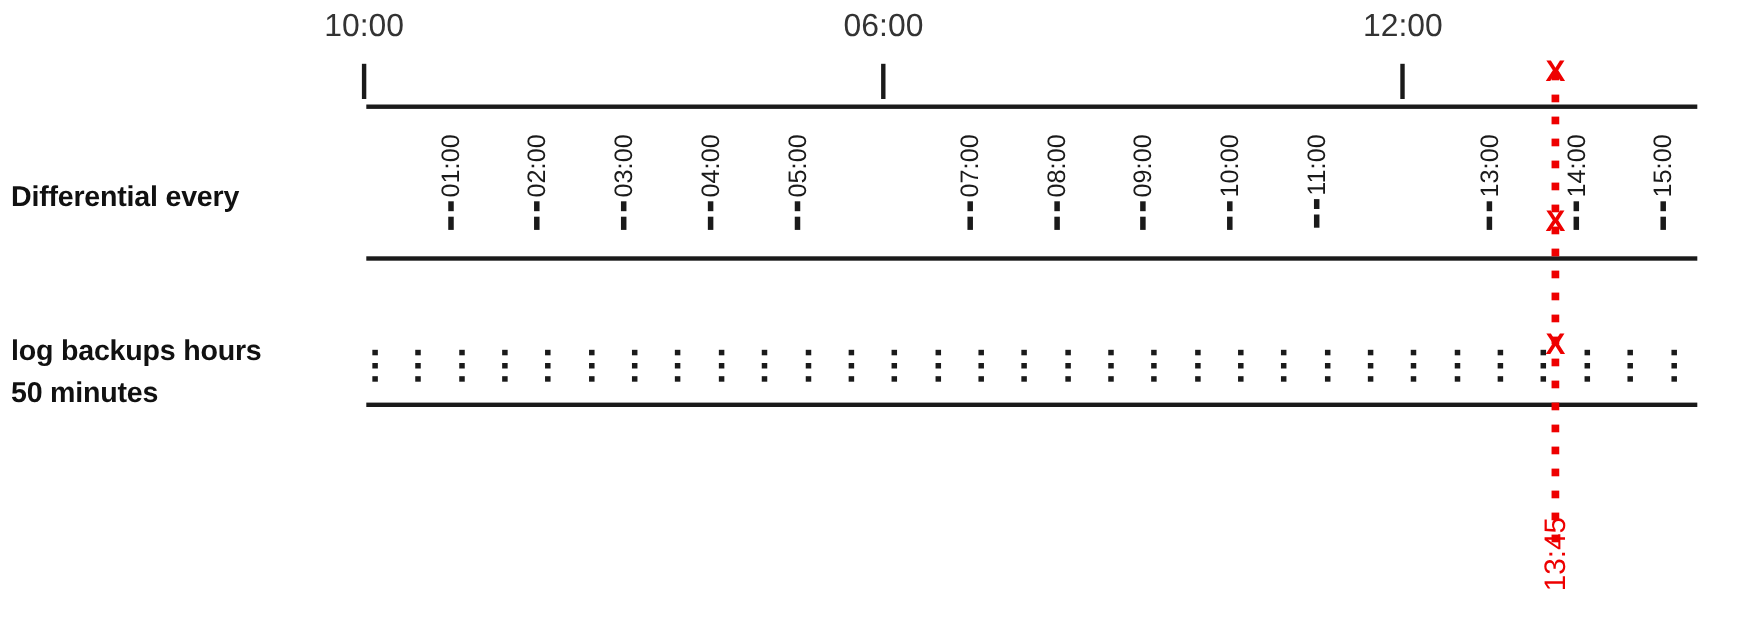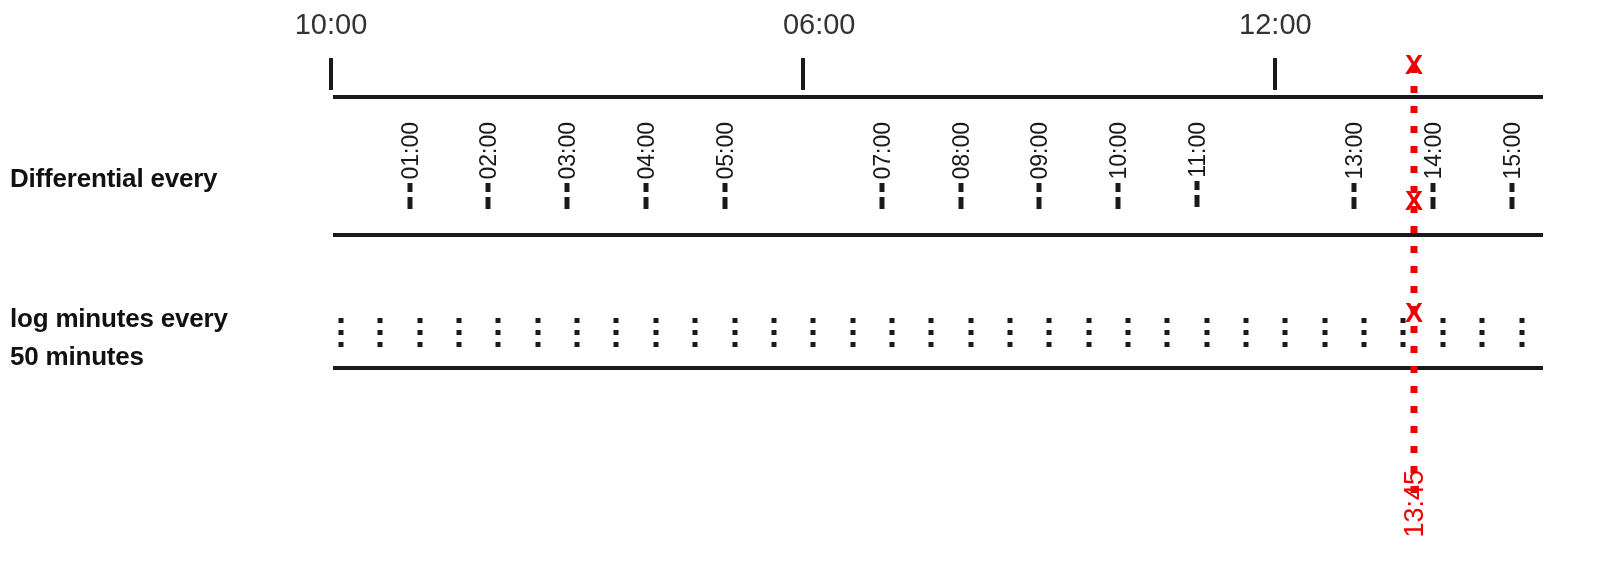--- a/index.html
+++ b/index.html
@@ -124,32 +124,32 @@
 <body>
 
 <div id="stage">
 
 
   <div class="row-label" id="label-diff">
     <div>Differential every</div>
   </div>
 
   <div class="row-label" id="label-log">
-    <div>log minutes every</div>
+    <div>log backups hours</div>
     <div>50 minutes</div>
   </div>
 
   <div class="axis-line" id="axis-full" style="left:333px;top:95px;width:1210px;"></div>
   <div class="axis-line" id="axis-diff" style="left:333px;top:233px;width:1210px;"></div>
   <div class="axis-line" id="axis-log" style="left:333px;top:366px;width:1210px;"></div>
 
   <div id="gen">
       <div class="full-time-label" style="left: 331px; top: 8px;">10:00</div>
       <div class="full-tick" style="left: 329px; top: 58px;"></div>
-      <div class="full-time-label" style="left: 803.2px; top: 8px; margin-left: 16px;">06:00</div>
+      <div class="full-time-label" style="left: 803.2px; top: 8px;">06:00</div>
       <div class="full-tick" style="left: 801.2px; top: 58px;"></div>
       <div class="full-time-label" style="left: 1275.4px; top: 8px;">12:00</div>
       <div class="full-tick" style="left: 1273.4px; top: 58px;"></div>
       <div class="diff-mark" style="left: 409.7px; top: 122px;">
         <div class="vlabel">01:00</div>
         <div class="dash d1"></div>
         <div class="dash d2"></div>
       </div>
       <div class="diff-mark" style="left: 488.4px; top: 122px;">
         <div class="vlabel">02:00</div>

